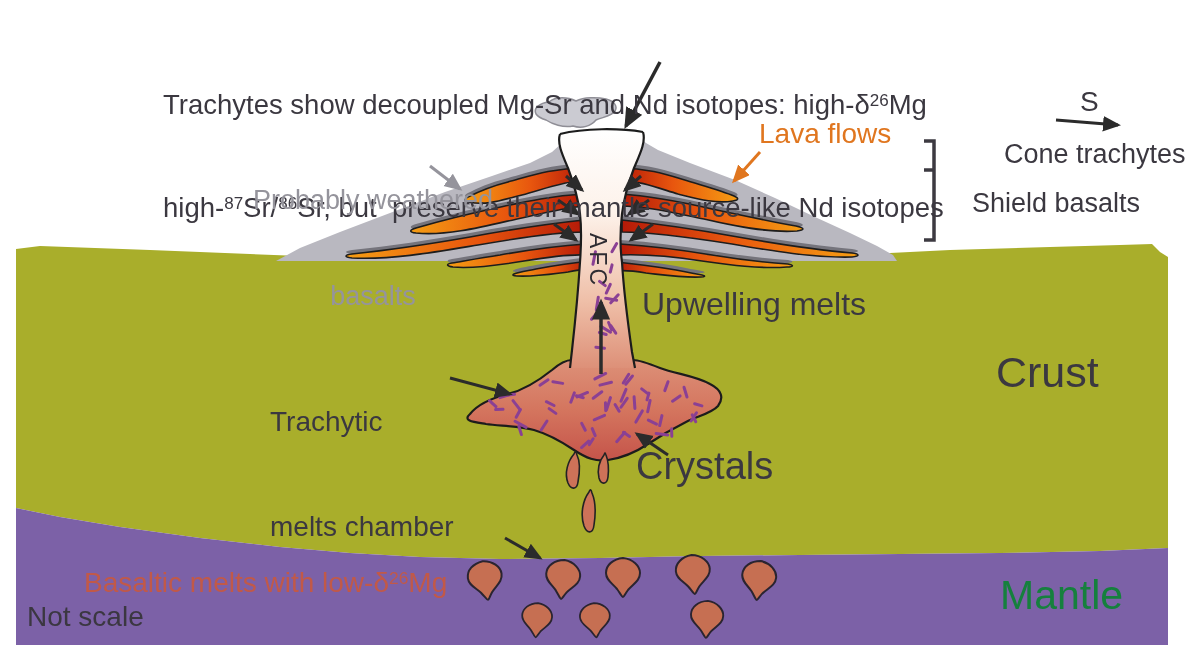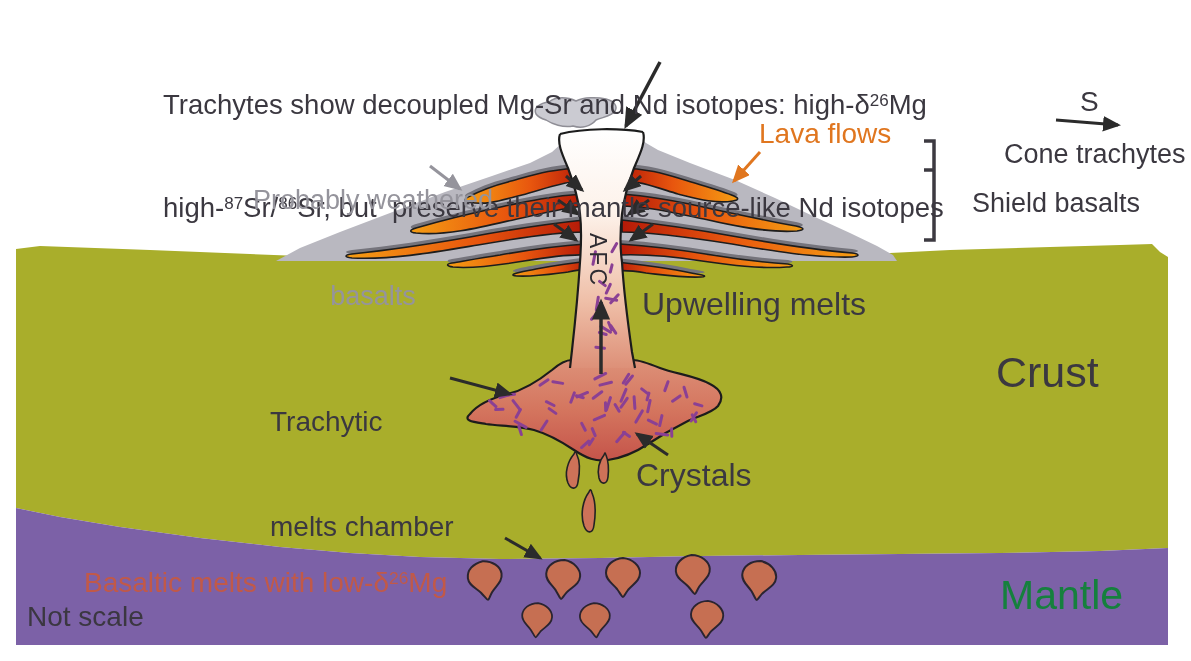--- a/index.html
+++ b/index.html
@@ -12,21 +12,21 @@
   .title{left:163px;top:18px;font-size:27.5px;line-height:33px;color:var(--text-dark,#3b3840);}
   .title sup, .basaltic sup{font-size:0.62em;vertical-align:8px;}
   .weathered{left:225px;top:120px;width:296px;text-align:center;font-size:27px;line-height:32px;color:var(--label-gray,#95949c);}
   .lavaflows{left:759px;top:118px;font-size:28px;color:var(--label-orange,#e0761f);}
   .s-label{left:1080px;top:86px;font-size:28px;}
   .cone{left:996px;top:139px;font-size:27px;margin-left:8px;}
   .shield{left:948px;top:188px;font-size:27px;margin-left:24px;}
   .afc{left:585px;top:233px;font-size:23px;letter-spacing:3px;color:#2e2c32;writing-mode:vertical-rl;}
   .upwelling{left:642px;top:286px;font-size:32px;}
   .chamber-lbl{left:270px;top:334px;width:222px;text-align:left;font-size:28px;line-height:35px;}
-  .crystals{left:636px;top:457px;font-size:32px;}
+  .crystals{left:636px;top:445px;font-size:38px;}
   .basaltic{left:84px;top:478px;font-size:28px;line-height:40px;color:var(--label-brick,#c15948);}
   .crust-lbl{left:996px;top:348px;font-size:43px;text-align:center;}
   .mantle-lbl{left:1000px;top:572px;font-size:41px;color:#15803d;}
   .notscale{left:27px;top:601px;font-size:28px;color:#3b3741;}
 
   
   .crust{fill:var(--crust-green,#a9ae2b);}
   .mantle{fill:var(--mantle-purple,#7c61a7);}
   .volcano{fill:var(--volcano-gray,#b9b8c0);}
   .cloud{fill:#cbcbd2;stroke:#8f8e96;stroke-width:1.5;}

